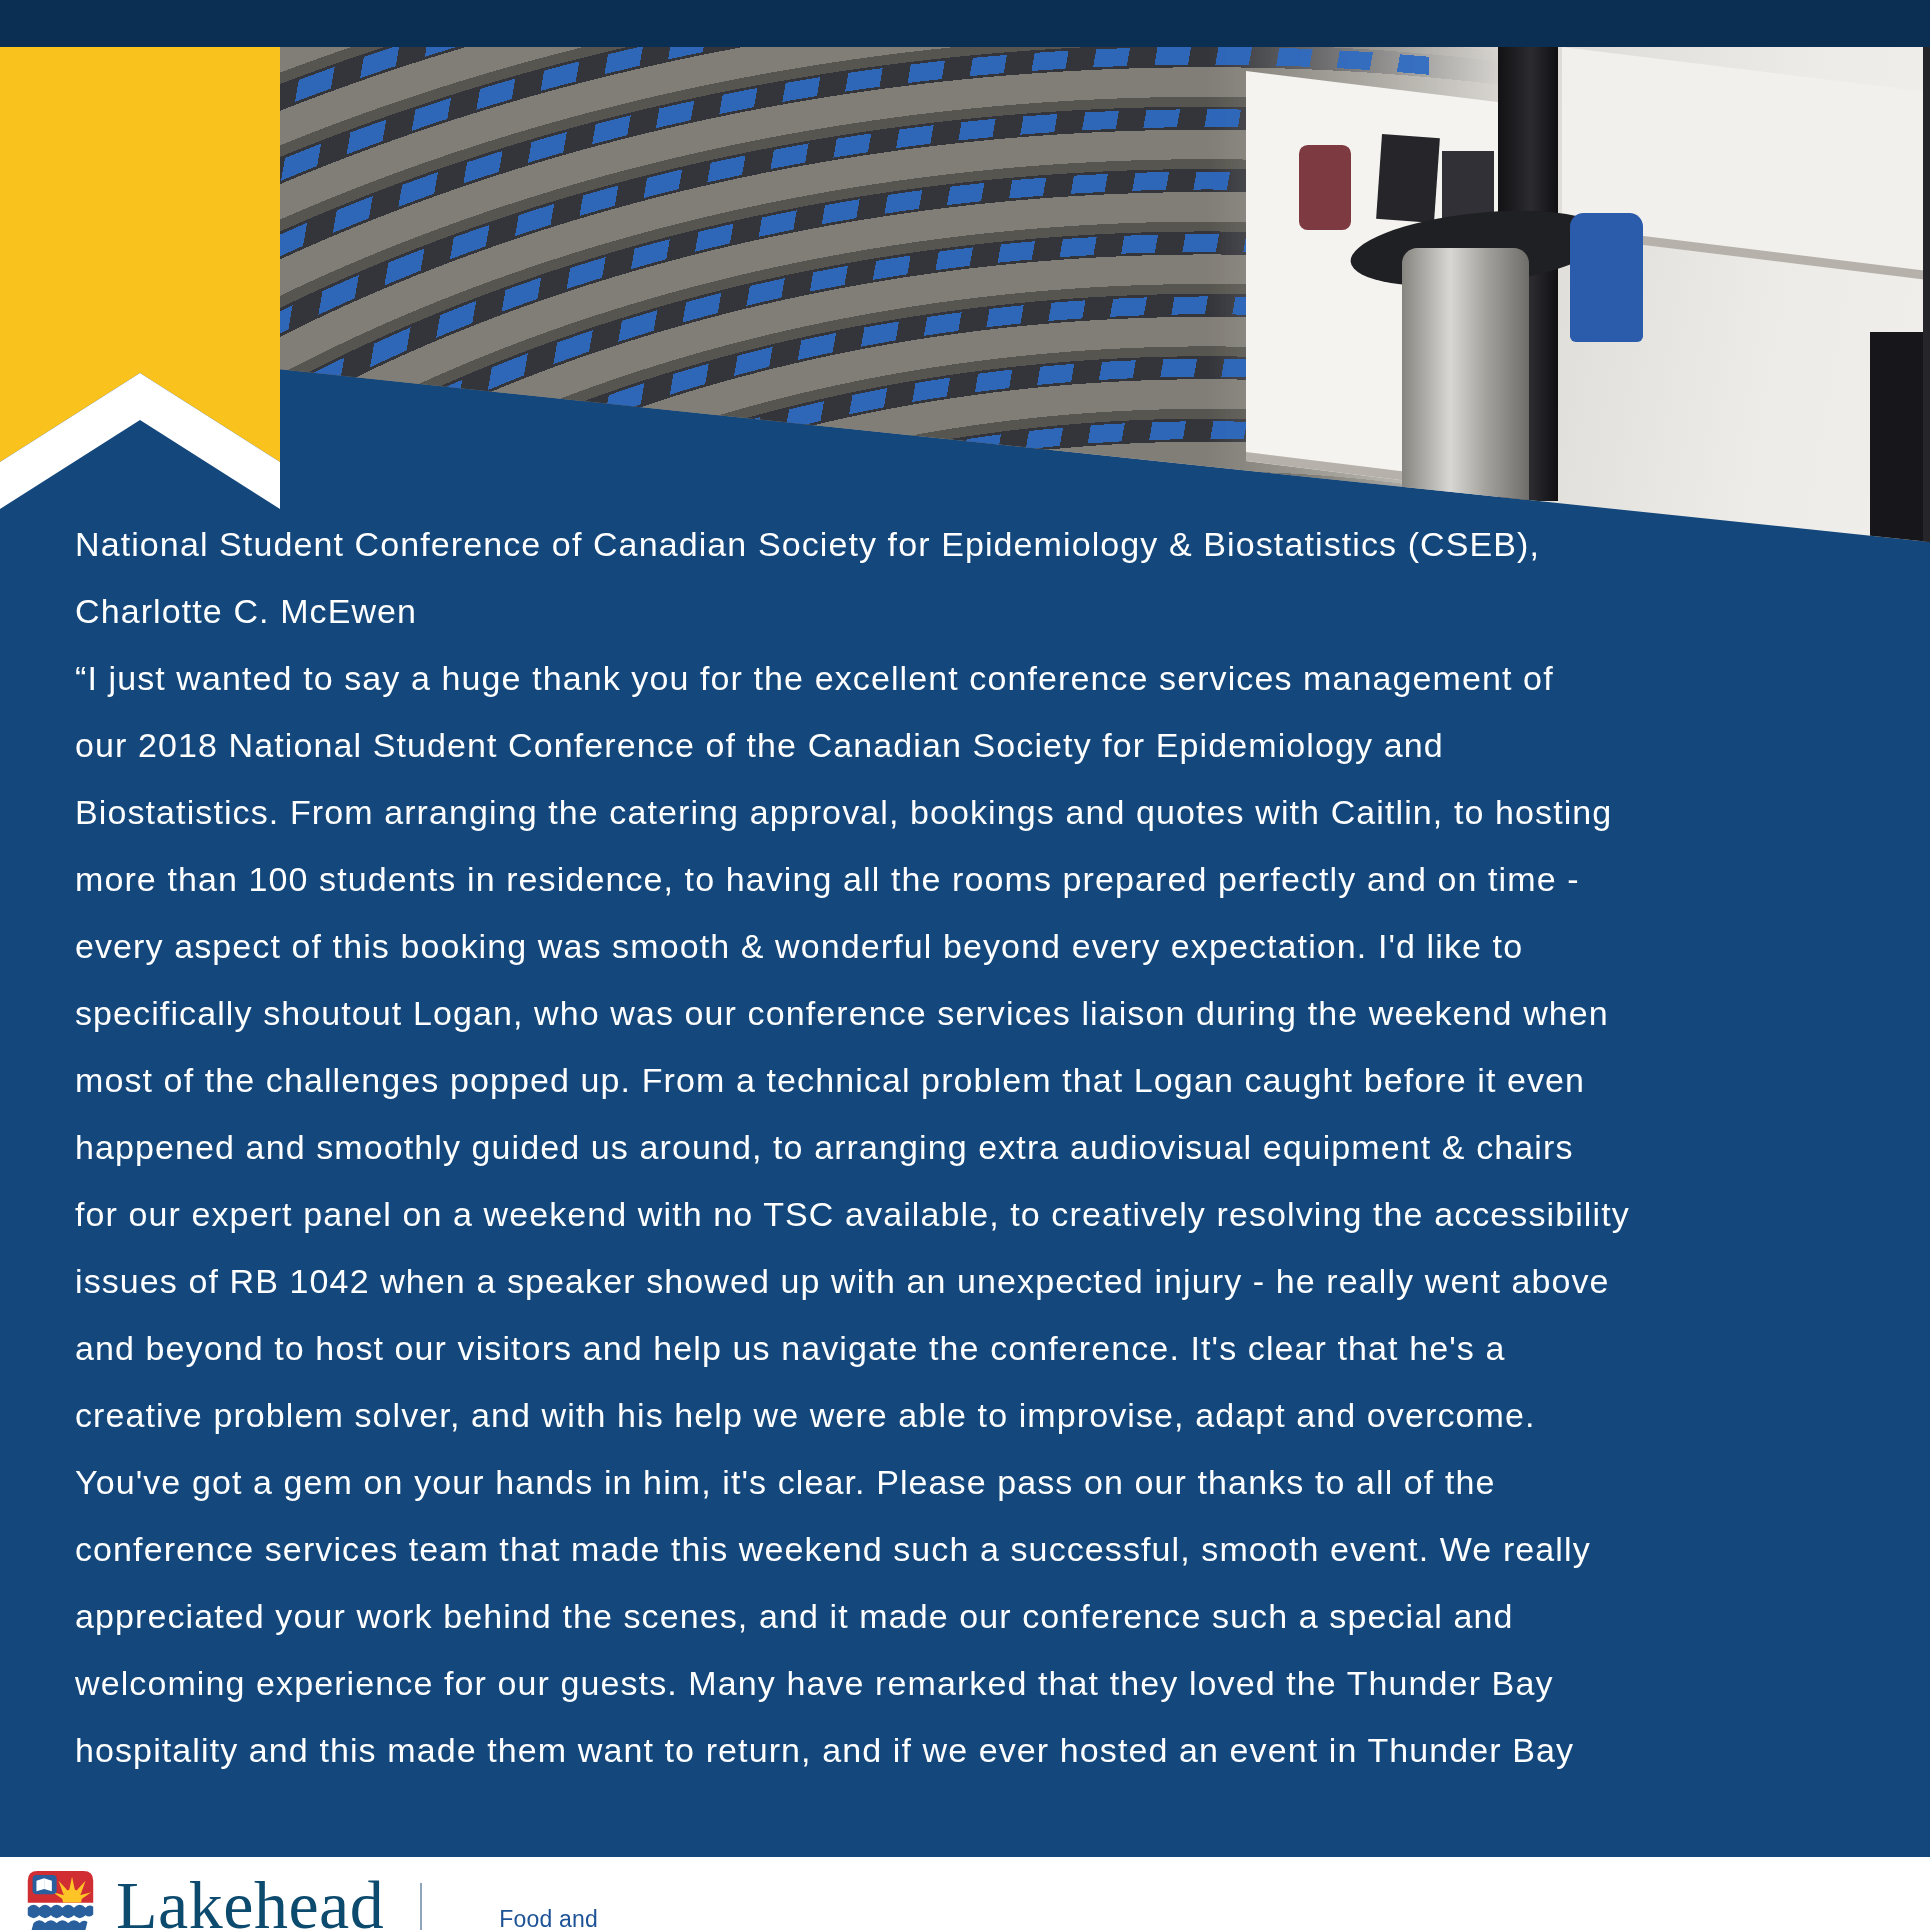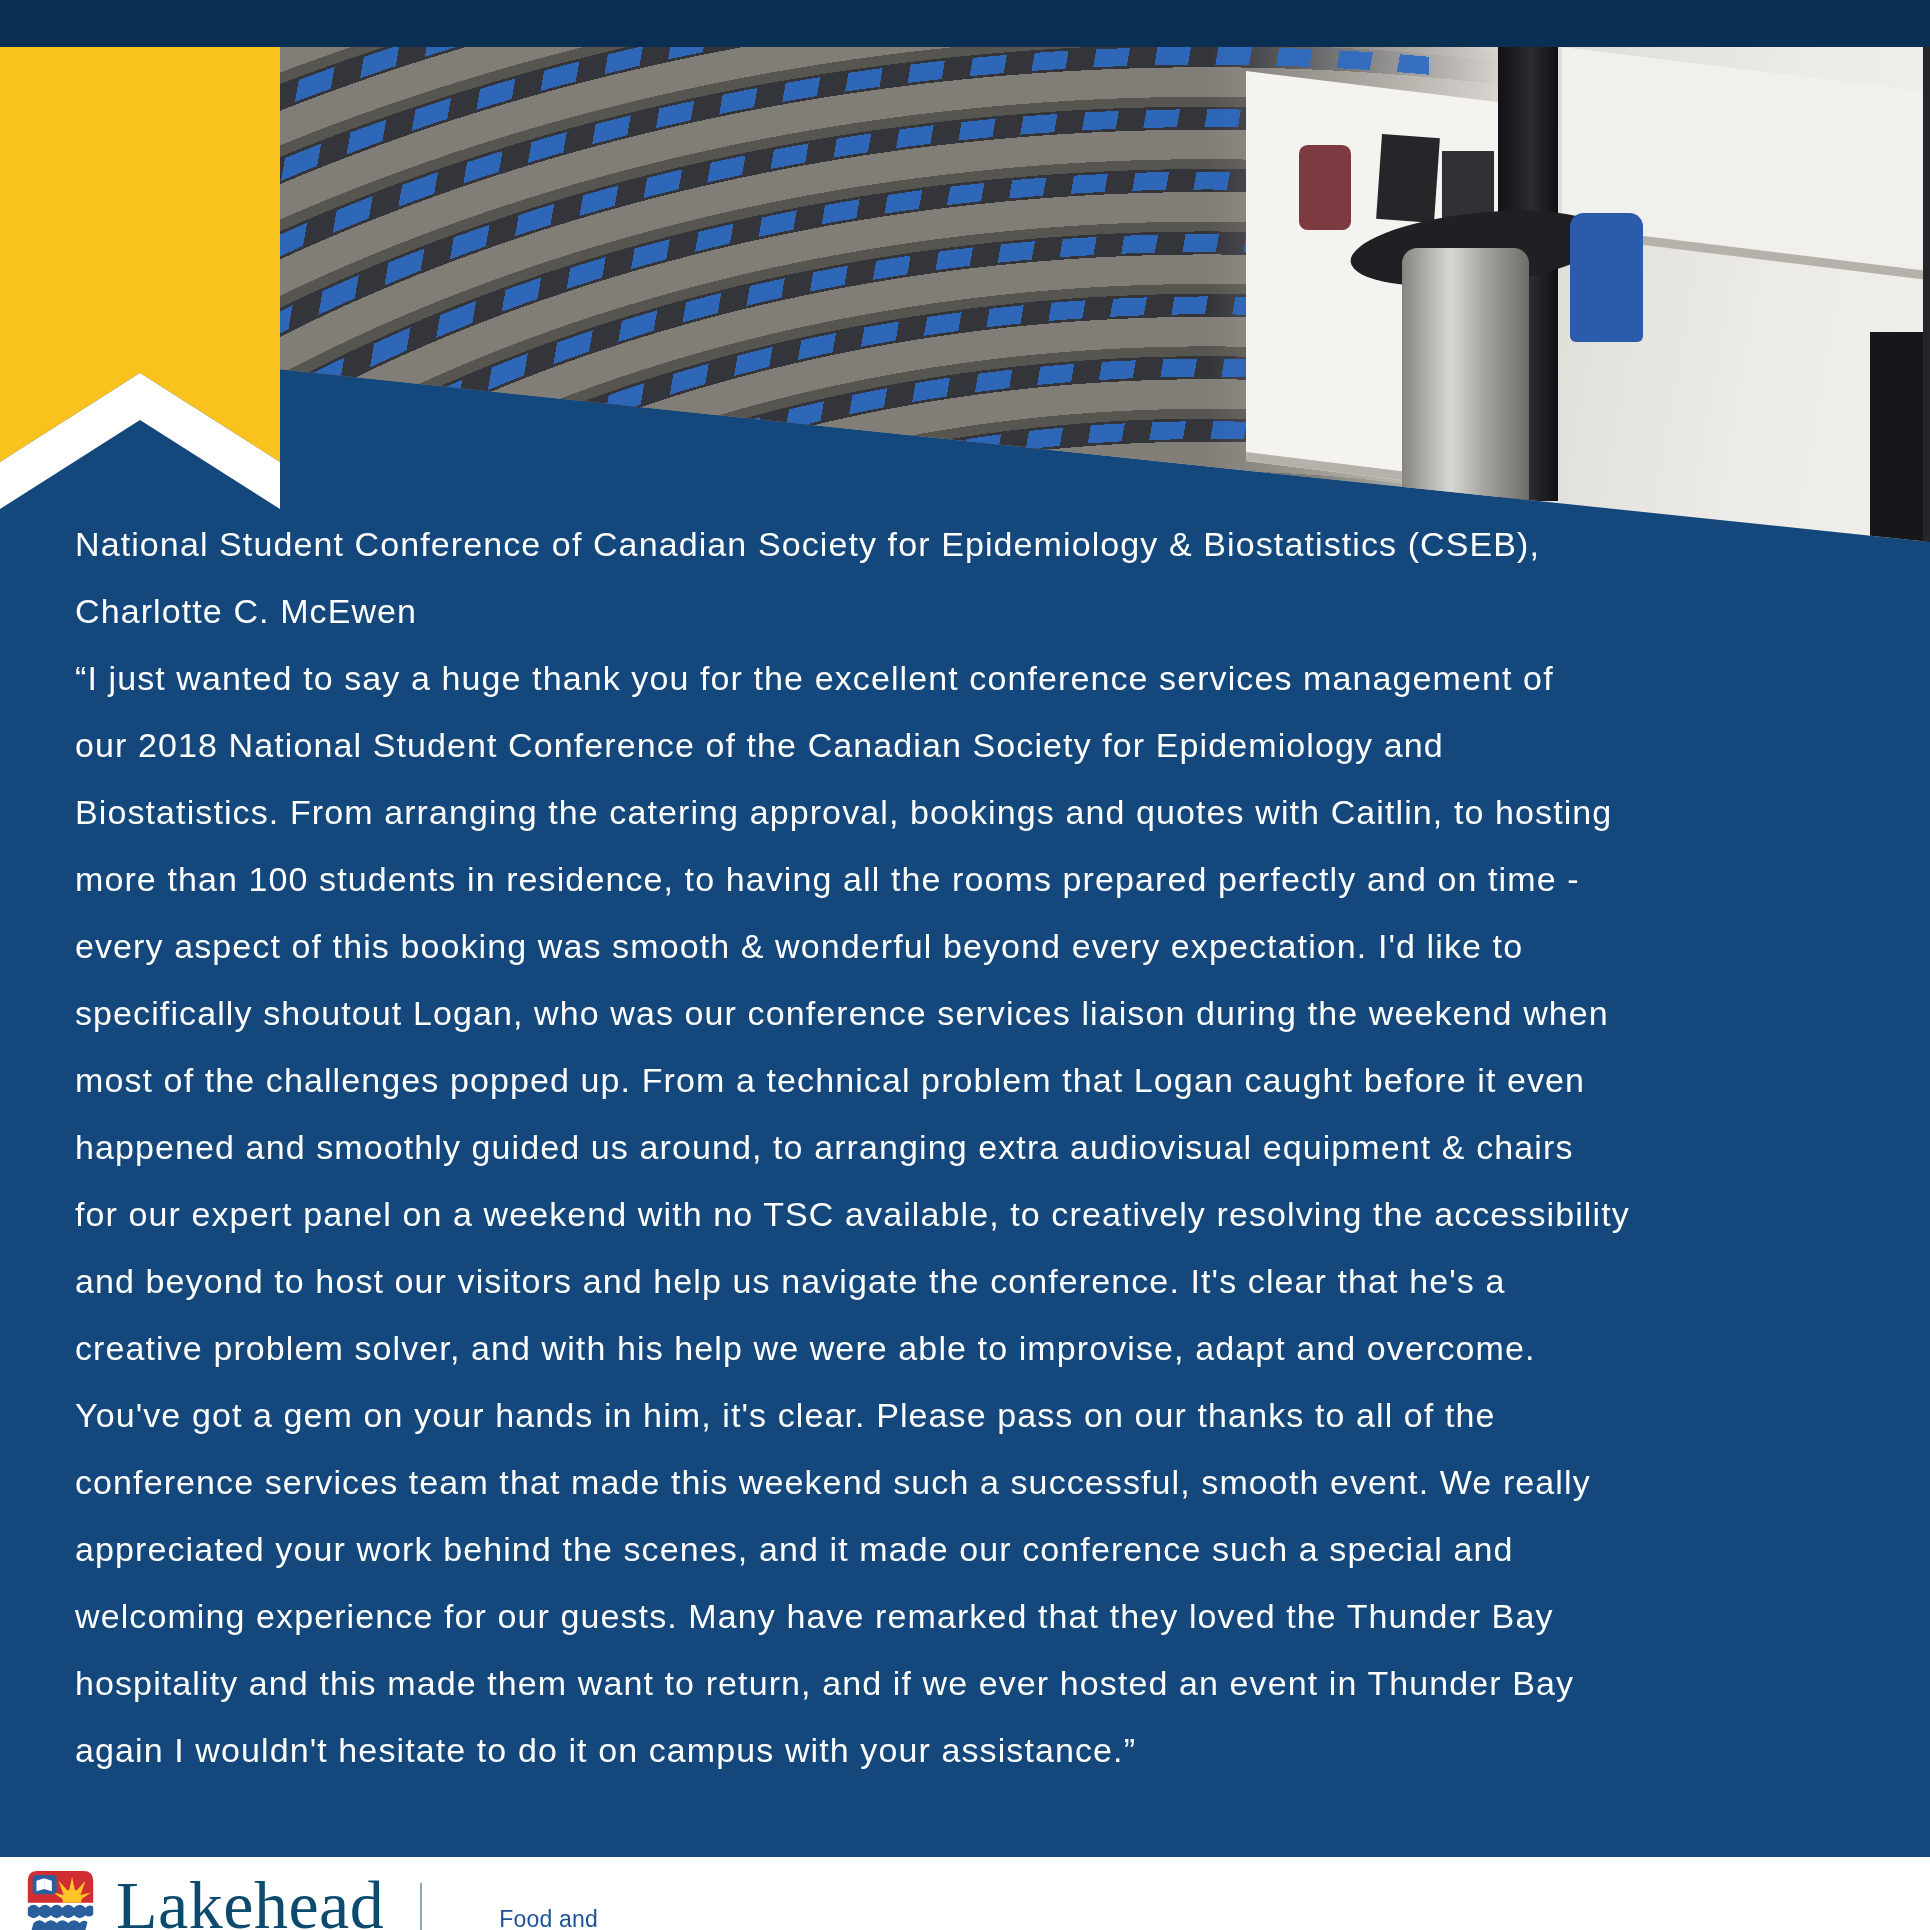--- a/index.html
+++ b/index.html
@@ -117,28 +117,28 @@
     <div class="t-line t-head">Charlotte C. McEwen</div>
     <div class="t-line"> “I just wanted to say a huge thank you for the excellent conference services management of</div>
     <div class="t-line">our 2018 National Student Conference of the Canadian Society for Epidemiology and</div>
     <div class="t-line">Biostatistics. From arranging the catering approval, bookings and quotes with Caitlin, to hosting</div>
     <div class="t-line">more than 100 students in residence, to having all the rooms prepared perfectly and on time -</div>
     <div class="t-line">every aspect of this booking was smooth &amp; wonderful beyond every expectation. I'd like to</div>
     <div class="t-line">specifically shoutout Logan, who was our conference services liaison during the weekend when</div>
     <div class="t-line">most of the challenges popped up. From a technical problem that Logan caught before it even</div>
     <div class="t-line">happened and smoothly guided us around, to arranging extra audiovisual equipment &amp; chairs</div>
     <div class="t-line">for our expert panel on a weekend with no TSC available, to creatively resolving the accessibility</div>
+    <div class="t-line">issues of RB 1042 when a speaker showed up with an unexpected injury - he really went above</div>
     <div class="t-line">and beyond to host our visitors and help us navigate the conference. It's clear that he's a</div>
     <div class="t-line">creative problem solver, and with his help we were able to improvise, adapt and overcome.</div>
     <div class="t-line">You've got a gem on your hands in him, it's clear. Please pass on our thanks to all of the</div>
     <div class="t-line">conference services team that made this weekend such a successful, smooth event. We really</div>
     <div class="t-line">appreciated your work behind the scenes, and it made our conference such a special and</div>
     <div class="t-line">welcoming experience for our guests. Many have remarked that they loved the Thunder Bay</div>
     <div class="t-line">hospitality and this made them want to return, and if we ever hosted an event in Thunder Bay</div>
-    <div class="t-line">again I wouldn't hesitate to do it on campus with your assistance.”</div>
   </div>
 
   <div class="footer">
     <svg class="shield" viewBox="0 0 80 92" aria-hidden="true">
       <defs>
         <clipPath id="redclip">
             <path d="M6 14 Q6 4 16 4 L64 4 Q74 4 74 14 L74 37 L6 37 Z"></path>
           </clipPath>
       </defs>
       <path d="M6 14 Q6 4 16 4 L64 4 Q74 4 74 14 L74 37 L6 37 Z" fill="#d02e33"></path>

